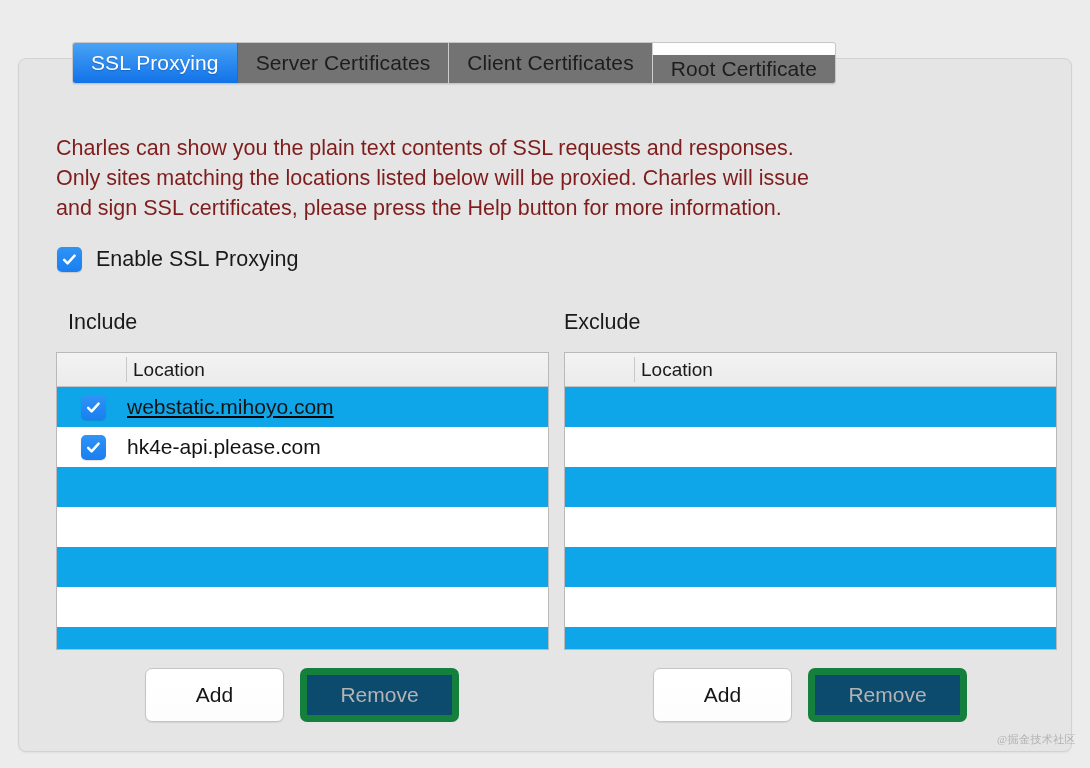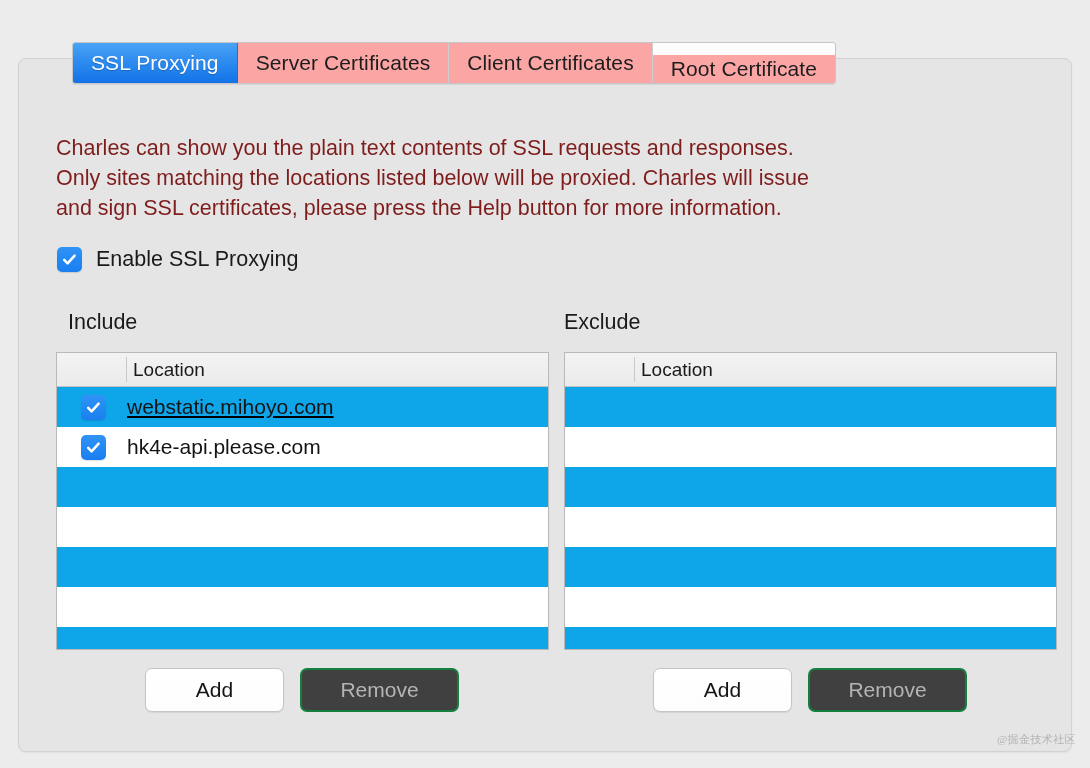--- a/index.html
+++ b/index.html
@@ -52,21 +52,21 @@
   }
 
   .tab {
     display: flex;
     align-items: center;
     justify-content: center;
     padding: 0 18px;
     font-size: 21px;
     color: #1d1d1d;
     letter-spacing: 0.1px;
-    background: #fca5a5;
+    background: #737373;
     border-right: 1px solid #cdcdcd;
     cursor: default;
     white-space: nowrap;
   }
   .tab:last-child { border-right: none; margin-top: 12px; }
 
   .tab.active {
     background: linear-gradient(to bottom, #4aa3f5 0%, #2f8cf0 45%, #1273e8 100%);
     color: #ffffff;
     border-right: 1px solid #1a6fd0;
@@ -190,39 +190,39 @@
   .row-text {
     margin-left: 21px;
     font-size: 21px;
     color: #141414;
     white-space: nowrap;
   }
 
   
   .btn {
     position: absolute;
-    height: 44px;
+    height: 54px;
     border-radius: 7px;
     box-sizing: border-box;
     display: flex;
     align-items: center;
     justify-content: center;
     font-size: 21px;
     cursor: default;
     user-select: none;
   }
   .btn.enabled {
     background: linear-gradient(to bottom, #ffffff 0%, #fdfdfd 100%);
     border: 1px solid #c4c4c4;
     color: #151515;
     box-shadow: 0 1px 1px rgba(0,0,0,0.08);
   }
   .btn.disabled {
-    background: #404040;
-    border: 2px solid #15803d;
+    background: #0c4a6e;
+    border: 7px solid #15803d;
     color: #b4b4b4;
   }
 
   .btn-add-include    { left: 145px; top: 668px; width: 139px; }
   .btn-remove-include { left: 300px; top: 668px; width: 159px; }
   .btn-add-exclude    { left: 653px; top: 668px; width: 139px; }
   .btn-remove-exclude { left: 808px; top: 668px; width: 159px; }
 
   
   .watermark {

